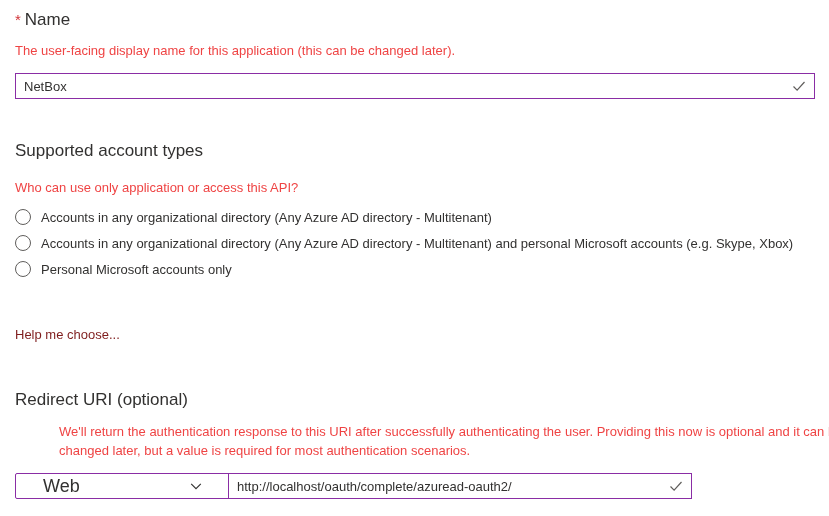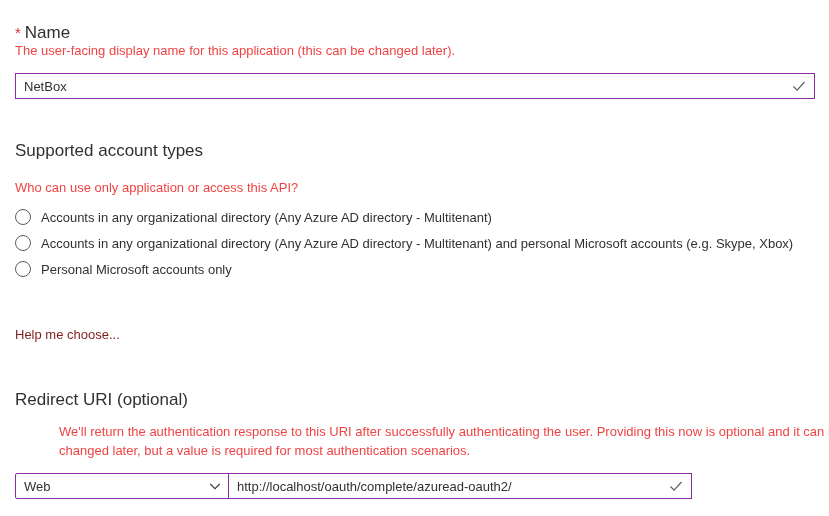--- a/index.html
+++ b/index.html
@@ -20,40 +20,40 @@
     border:1.5px solid #8a2da5;border-radius:0;
     font-family:"Liberation Sans", sans-serif;
     font-size:13px;color:#323130;padding:0 28px 0 8px;
     outline:none;background:#ffffff;
   }
   .input-check{position:absolute;right:8px;top:5px;pointer-events:none;}
   .dropdown{
     box-sizing:border-box;position:absolute;height:26px;
     border:1.5px solid #8a2da5;border-radius:2px;background:#fff;
     display:flex;align-items:center;justify-content:space-between;
-    padding:0 8px;font-size:13px;color:#323130;cursor:pointer;
+    padding:0 27px;font-size:18px;color:#323130;cursor:pointer;
   }
   .radio-list{position:absolute;left:15px;top:204px;}
   .radio-row{display:flex;align-items:center;height:26px;cursor:pointer;}
   .radio{
     box-sizing:border-box;width:16px;height:16px;border-radius:50%;
     border:1px solid #605e5c;background:#fff;position:relative;flex:0 0 16px;
   }
   .radio.selected{border:1px solid #0078d4;}
   .radio.selected::after{
     content:"";position:absolute;left:3px;top:3px;width:8px;height:8px;
     border-radius:50%;background:#0078d4;
   }
   .radio-label{margin-left:10px;font-size:13px;color:#323130;white-space:nowrap;}
   .desc-block{line-height:19px;}
 </style>
 </head>
 <body>
 
-<div class="abs section-title" style="left:15px;top:10px;margin-top:13px;">
+<div class="abs section-title" style="left:15px;top:10px;">
   <span class="required">*</span><span>Name</span>
 </div>
 
 <div class="abs body-text" style="left:15px;top:43px;">The user-facing display name for this application (this can be changed later).</div>
 
 <div class="input-wrap" style="left:15px;top:73px;width:800px;">
   <input class="txt-input" type="text" value="NetBox" style="">
   <span class="input-check">
     <svg width="16" height="16" viewBox="0 0 16 16">
         <path d="M2.5 8.5l3.6 3.6L13.5 4" stroke="#605e5c" stroke-width="1.2" fill="none"></path>

